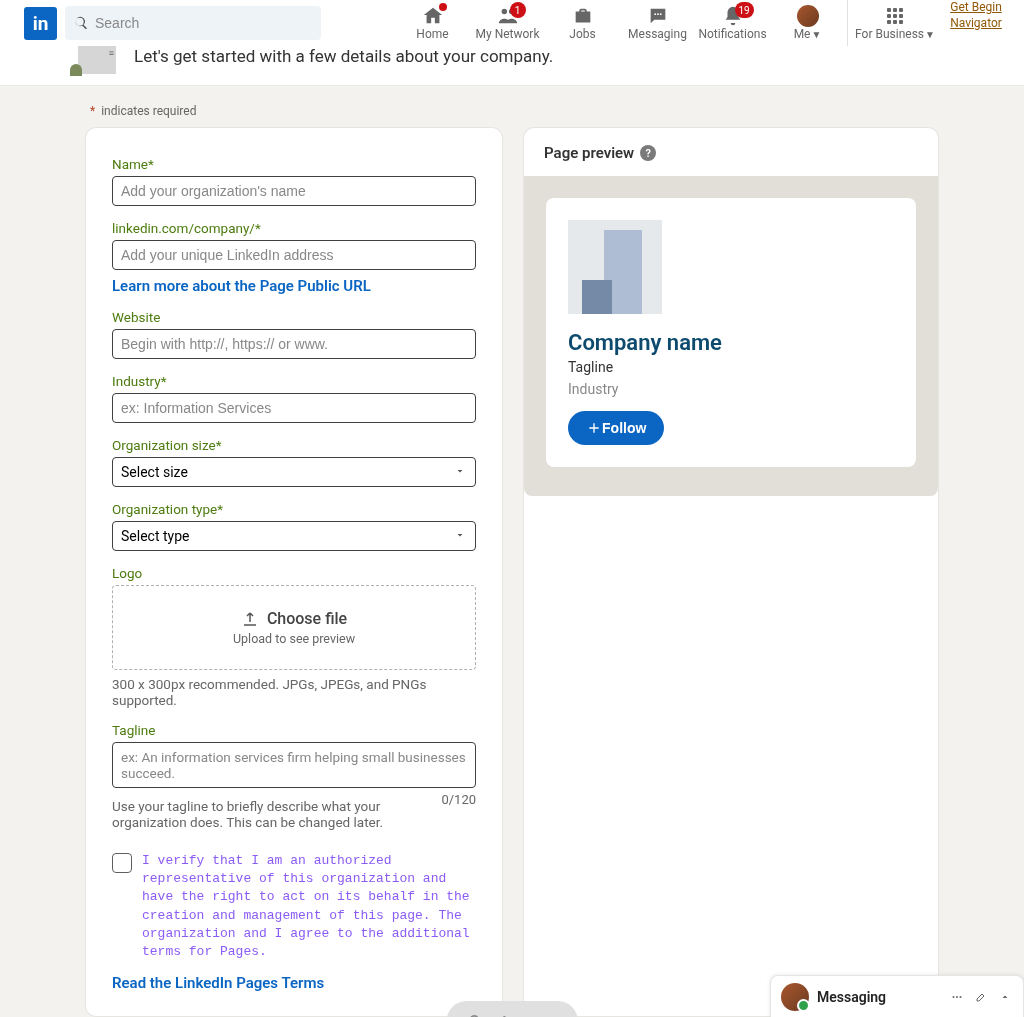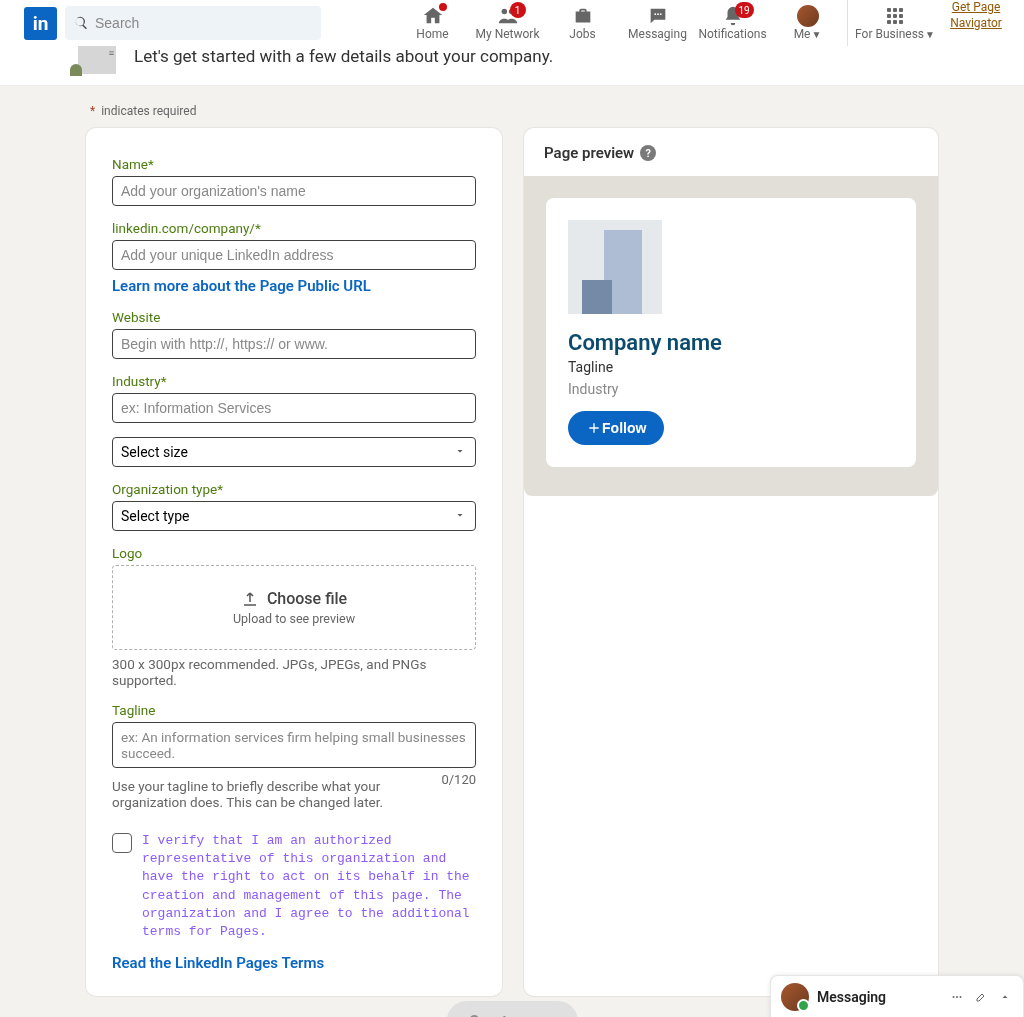--- a/index.html
+++ b/index.html
@@ -166,21 +166,21 @@
             <span></span>
             <span></span>
             <span></span>
             <span></span>
             <span></span>
             <span></span>
           </div>
         </div>
       <span class="label"><span>For Business</span><span class="caret">▼</span></span>
     </div>
-    <a class="sales-nav">Get Page Navigator</a>
+    <a class="sales-nav">Get Begin Navigator</a>
   </div>
 </div>
 
 <div class="subhead-bar">
   <div class="subhead-icon">
       <span class="li">≡</span>
     </div>
   <div class="subhead-text">Let's get started with a few details about your company.</div>
 </div>
 
@@ -204,20 +204,21 @@
     </div>
     <div class="field">
       <label class="field-label">Website</label>
       <input class="text-input" placeholder="Begin with http://, https:// or www." style="">
     </div>
     <div class="field">
       <label class="field-label">Industry*</label>
       <input class="text-input" placeholder="ex: Information Services" style="">
     </div>
     <div class="field">
+      <label class="field-label">Organization size*</label>
       <div class="select-wrap">
         <div class="select">
             <span>Select size</span>
           </div>
         <svg class="select-caret" width="12" height="12" viewBox="0 0 24 24" fill="#555">
             <path d="M7 10l5 5 5-5z"></path>
           </svg>
       </div>
     </div>
     <div class="field">

